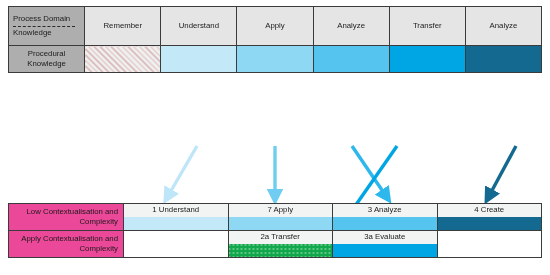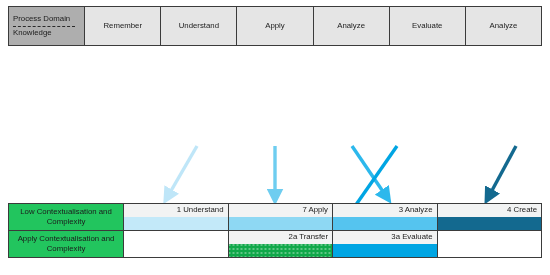--- a/index.html
+++ b/index.html
@@ -76,30 +76,30 @@
   }
   .lower td{
     border:1px solid #3b3b3b;
     padding:0;
     font-size:7.8px;
     color:#1b1b1b;
     vertical-align:middle;
     line-height:1.3;
   }
   .lower .lrowhead{
-    background:#22c55e;
+    background:#ec4899;
     width:104px;
     padding:2px 5px;
-    text-align:center;
+    text-align:right;
   }
   .lower .lbl{
     background:#f2f3f3;
     height:13px;
     padding:0 4px;
-    text-align:right;
+    text-align:center;
     border-bottom:none;
   }
   .lower .swatch{
     height:13px;
     border-top:none;
   }
   .lower .blank{background:#ffffff;}
   .s-understand{background:#c3e9f9;}
   .s-apply{background:#8ed8f3;}
   .s-analyze{background:#55c4ef;}
@@ -123,26 +123,35 @@
         <tr>
       <th class="cornercell">
         <span class="cc-top">Process Domain</span>
         <span class="cc-rule"></span>
         <span class="cc-bot">Knowledge</span>
       </th>
       <th class="colhead">Remember</th>
       <th class="colhead">Understand</th>
       <th class="colhead">Apply</th>
       <th class="colhead">Analyze</th>
-      <th class="colhead">Evaluate</th>
+      <th class="colhead">Transfer</th>
       <th class="colhead">Analyze</th>
     </tr>
 
 
 
+    <tr>
+      <td class="rowhead">Procedural Knowledge</td>
+      <td class="cell c-remember"></td>
+      <td class="cell c-understand"></td>
+      <td class="cell c-apply"></td>
+      <td class="cell c-analyze"></td>
+      <td class="cell c-evaluate"></td>
+      <td class="cell c-create"></td>
+    </tr>
 
   </tbody>
     </table>
 
   <svg class="arrows" viewBox="0 0 550 275" width="550" height="275">
     <defs>
       <marker id="h-understand" markerWidth="5" markerHeight="5" refX="2.2" refY="2.5" orient="auto">
         <path d="M0,0 L5,2.5 L0,5 z" fill="#bfe6f8"></path>
       </marker>
       <marker id="h-apply" markerWidth="5" markerHeight="5" refX="2.2" refY="2.5" orient="auto">

